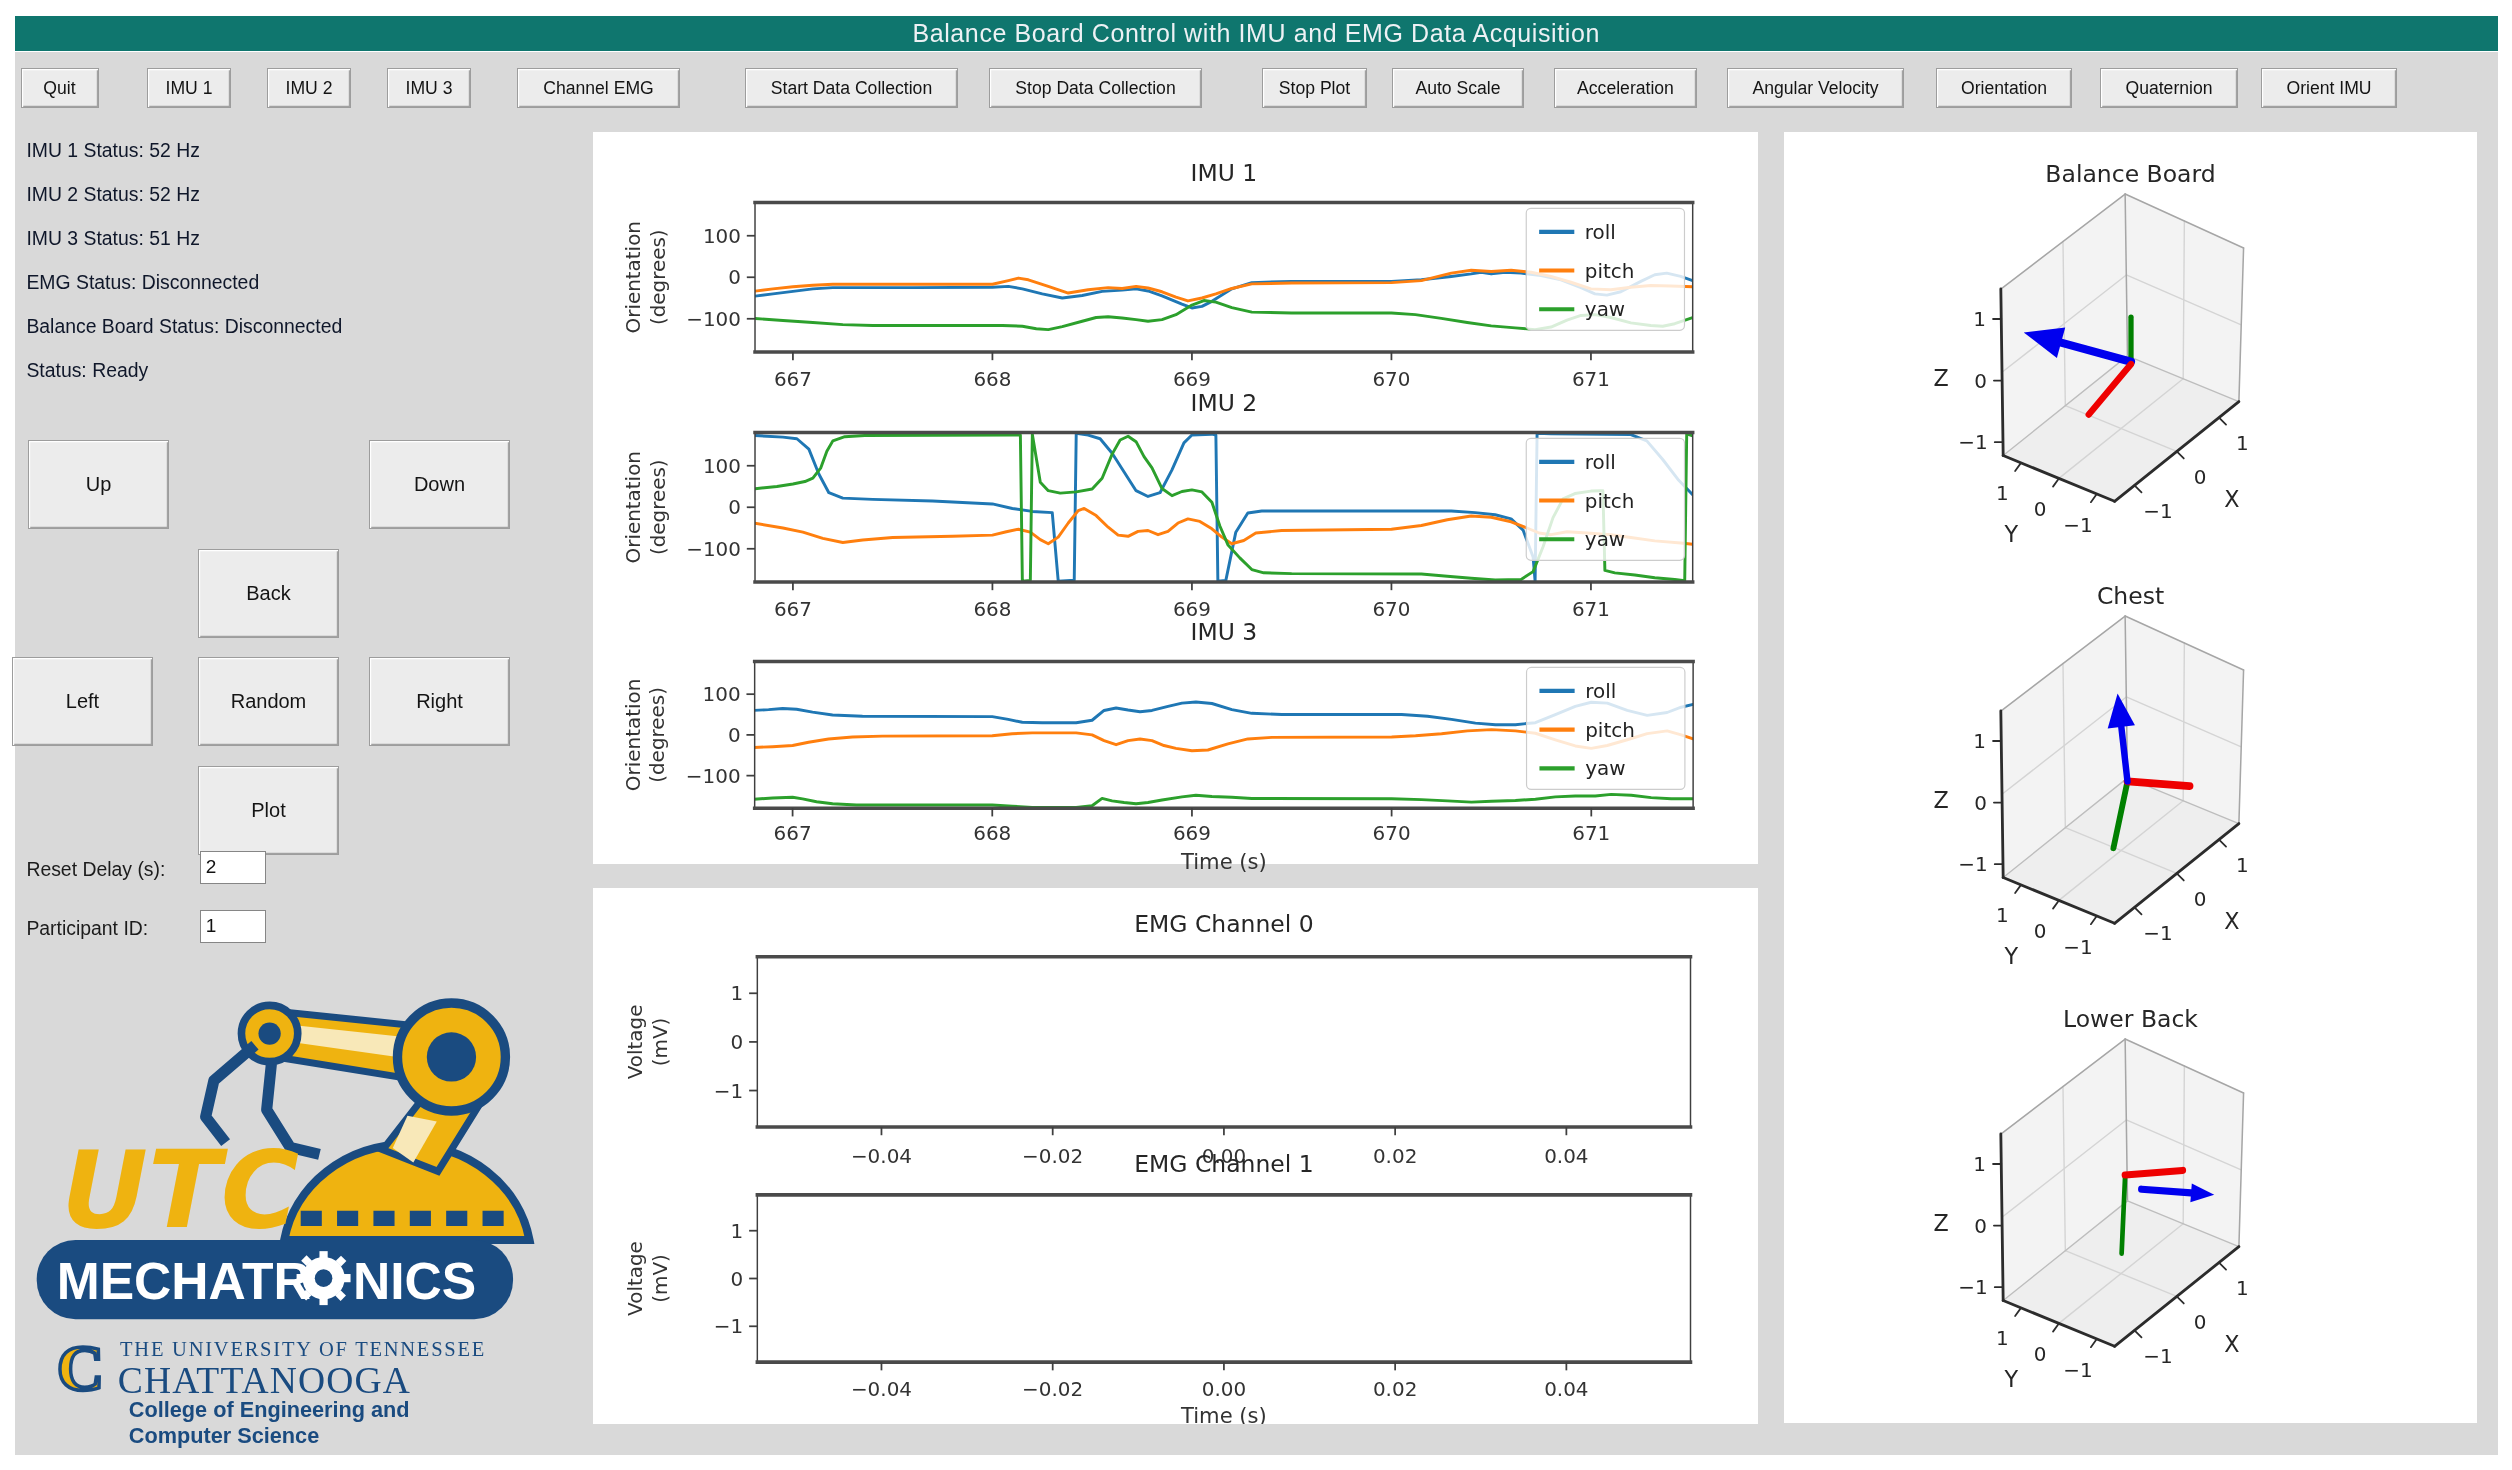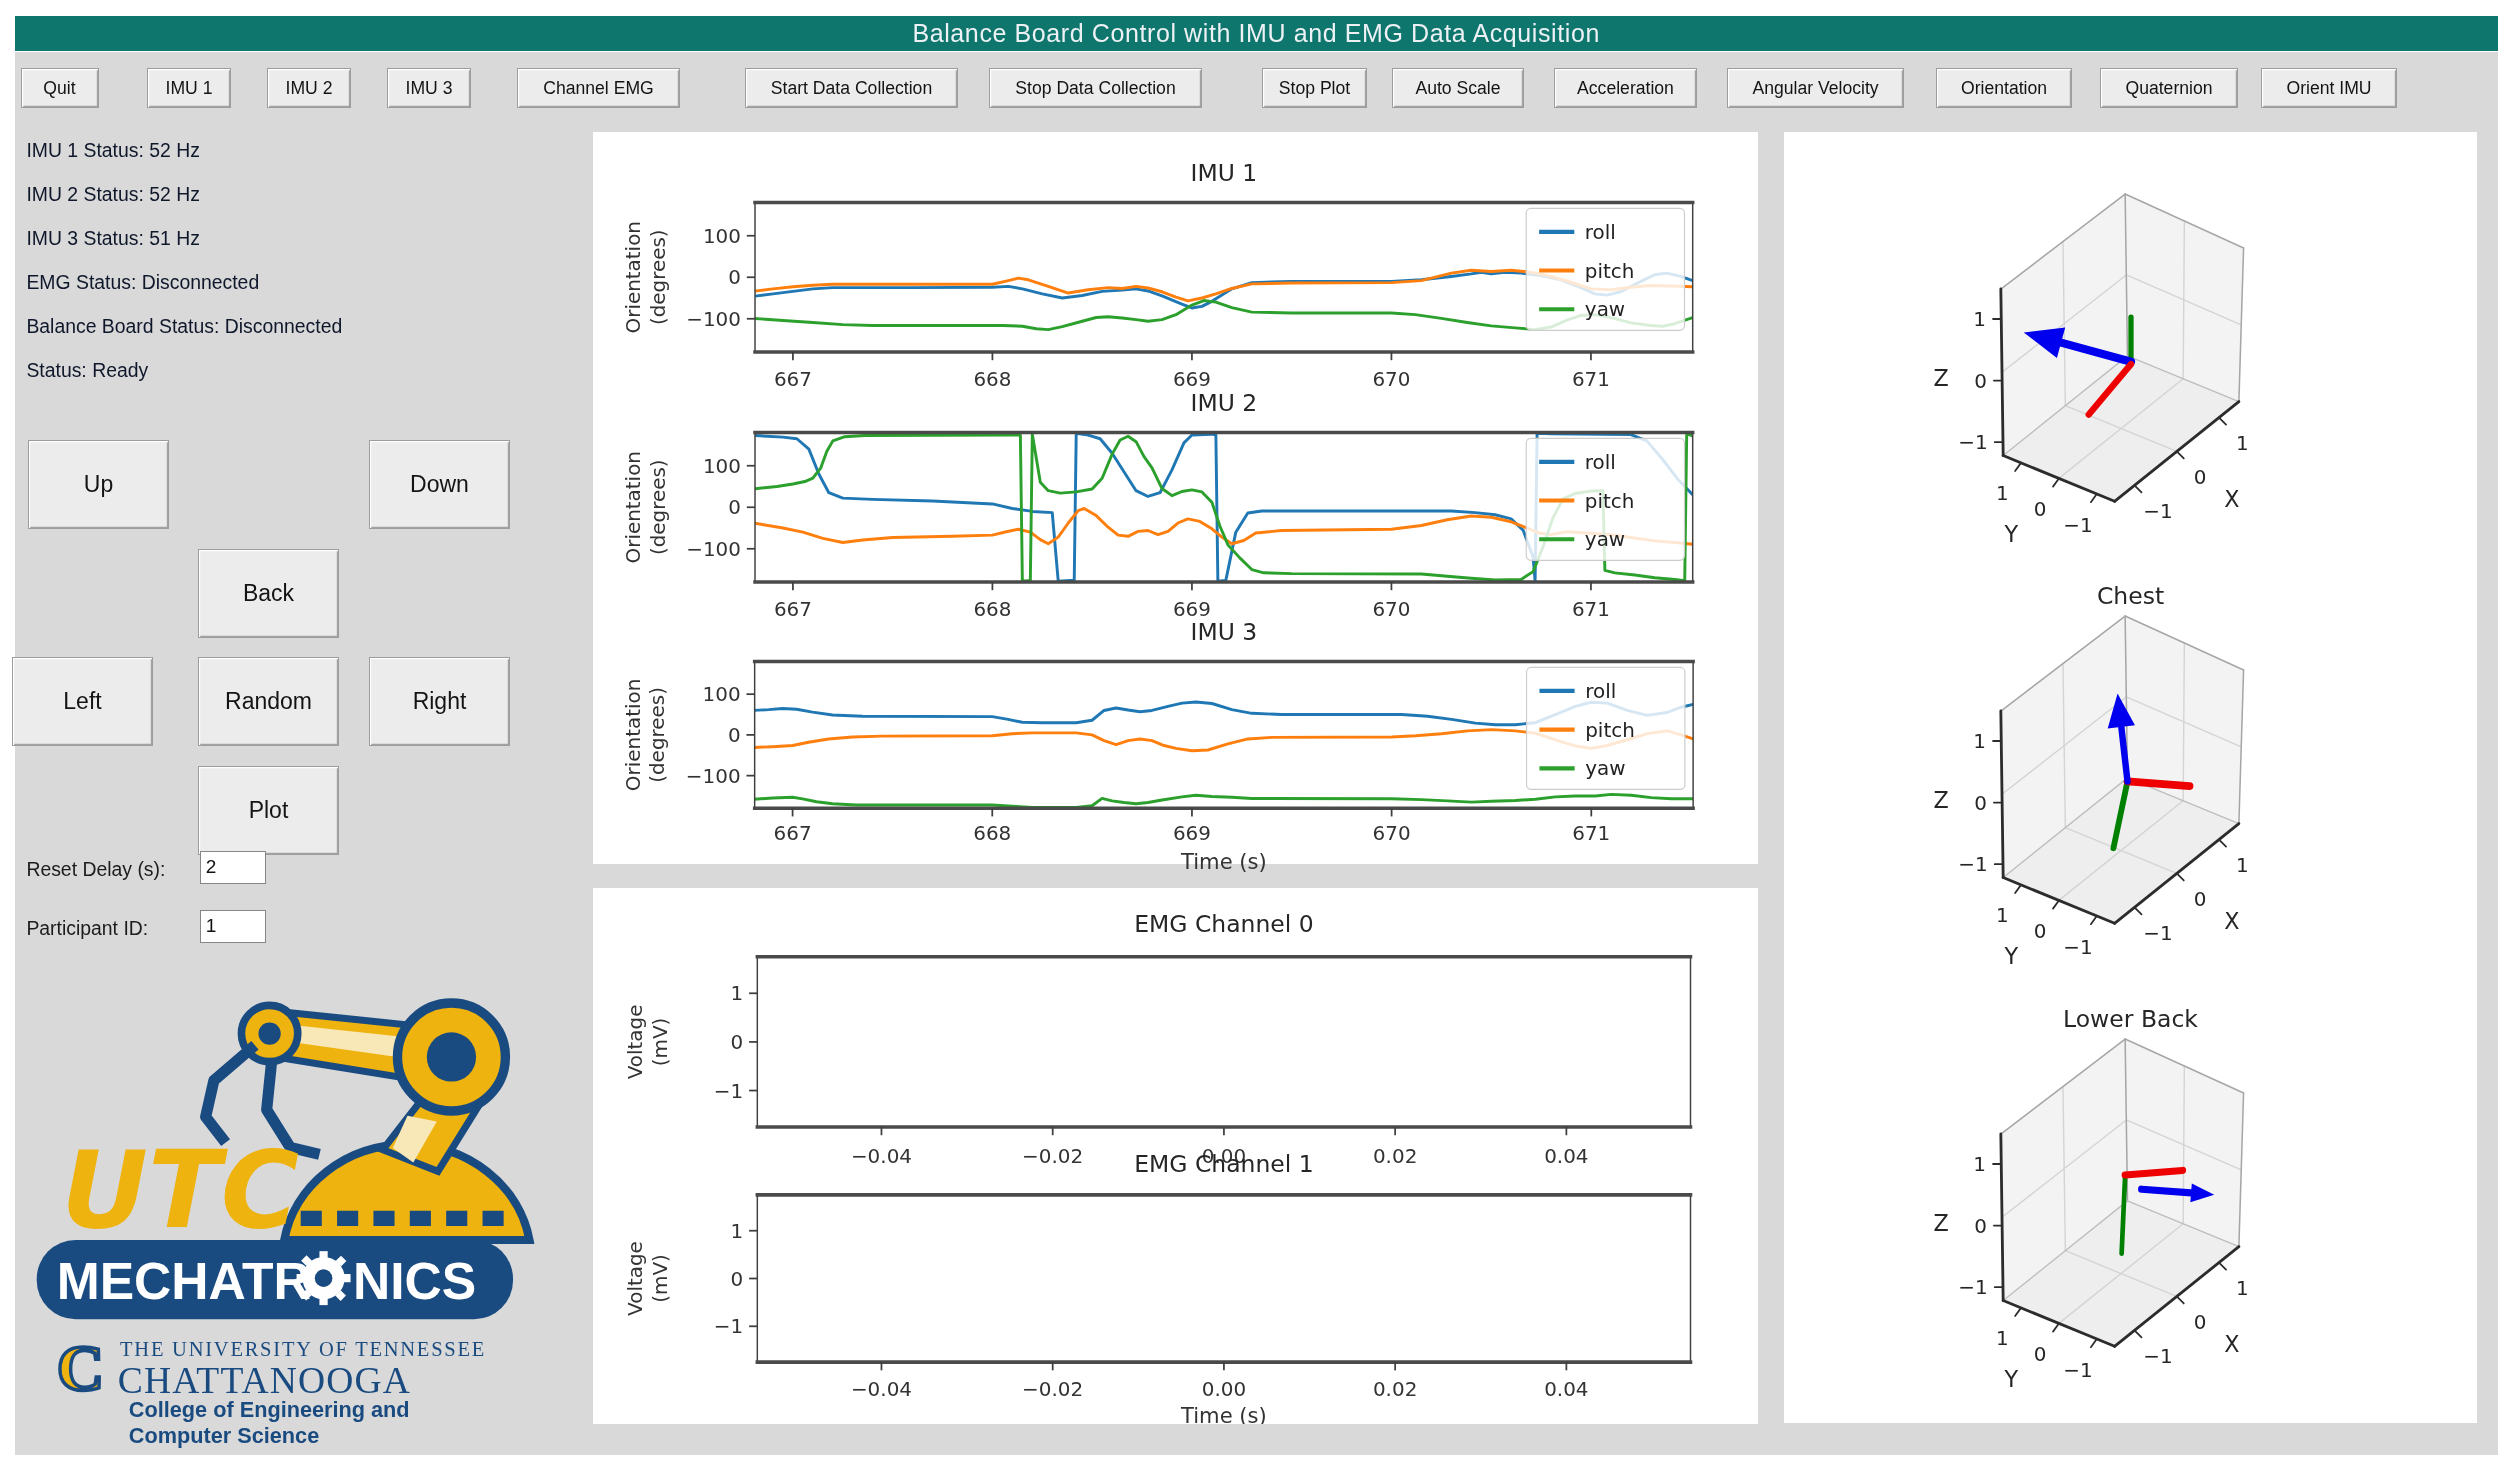--- a/index.html
+++ b/index.html
@@ -7,21 +7,21 @@
         font-family:"Liberation Sans", sans-serif;}
   .titlebar{position:absolute;left:14.7px;top:16.4px;width:2483px;height:35px;background:#0f766e;
             display:flex;align-items:center;justify-content:center;}
   .titlebar span{color:#edf1f4;font-size:25px;letter-spacing:0.6px;}
   .appbody{position:absolute;left:14.7px;top:52px;width:2483px;height:1403px;background:#d9d9d9;}
   .btn{position:absolute;background:#ececec;border:0.6px solid #9d9d9d;color:#141414;
        box-shadow: inset 1.2px 1.2px 0 #ffffff, inset -1.2px -1.2px 0 #a2a2a2;
        display:flex;align-items:center;justify-content:center;cursor:default;}
   .toolbar-btn{top:68px;height:38px;font-size:17.6px;}
   .status-line{position:absolute;left:26.4px;font-size:19.4px;color:#0f172a;height:23.5px;line-height:23.5px;}
-  .dpad-btn{width:139px;height:87px;font-size:23px;}
+  .dpad-btn{width:139px;height:87px;font-size:20px;}
   #btn-up{left:28px;top:440px;} #btn-down{left:369px;top:440px;}
   #btn-back{left:198px;top:549px;}
   #btn-left{left:12px;top:657px;} #btn-random{left:198px;top:657px;} #btn-right{left:369px;top:657px;}
   #btn-front{left:198px;top:766px;}
   .field-label{position:absolute;left:26.4px;font-size:19.4px;color:#1c1c1c;}
   #reset-label{top:858px;} #pid-label{top:917px;}
   .entry{position:absolute;left:200px;width:59px;height:30.5px;background:#ffffff;
          border:1.2px solid #868686;font-size:19px;font-family:"Liberation Sans",sans-serif;
          padding:0 0 0 4.7px;color:#111;}
   #reset-entry{top:851px;} #pid-entry{top:910px;}
@@ -316,20 +316,21 @@
         <line x1="266" y1="166.07142857142856" x2="280" y2="166.07142857142856" stroke="#3f3f3f" stroke-width="3"></line>
         <text x="256" y="178.07142857142856" text-anchor="end" font-size="34" fill="#333" font-family="DejaVu Sans, sans-serif">1</text>
         <line x1="266" y1="247.5" x2="280" y2="247.5" stroke="#3f3f3f" stroke-width="3"></line>
         <text x="256" y="259.5" text-anchor="end" font-size="34" fill="#333" font-family="DejaVu Sans, sans-serif">0</text>
         <line x1="266" y1="328.92857142857144" x2="280" y2="328.92857142857144" stroke="#3f3f3f" stroke-width="3"></line>
         <text x="256" y="340.92857142857144" text-anchor="end" font-size="34" fill="#333" font-family="DejaVu Sans, sans-serif">−1</text>
         <text transform="rotate(-90 90 247.5)" x="90" y="247.5" text-anchor="middle" font-size="34" fill="#333" font-family="DejaVu Sans, sans-serif"><tspan x="90" dy="-6">Voltage</tspan><tspan x="90" dy="42">(mV)</tspan></text>
         <text x="1075" y="493" text-anchor="middle" font-size="36" fill="#333" font-family="DejaVu Sans, sans-serif">Time (s)</text>
       </svg></div>
 
+  <div class="p3d-title" id="p3d-title-0">Balance Board</div>
   <div class="p3d-title" id="p3d-title-1">Chest</div>
   <div class="p3d-title" id="p3d-title-2">Lower Back</div>
   <div class="p3d-slot" id="p3d-0"><svg viewBox="0 0 440 330" width="100%" height="100%">
         <polygon points="215,6 109,87 111,229 217,144" fill="#f3f3f3" stroke="none"></polygon>
         <polygon points="215,6 316,52 312,183 217,144" fill="#f3f3f3" stroke="none"></polygon>
         <polygon points="217,144 111,229 206,268 312,183" fill="#eeeeee" stroke="none"></polygon>
         <line x1="162" y1="46.5" x2="164" y2="186.5" stroke="#d4d4d4" stroke-width="1.2" stroke-linecap="round"></line>
         <line x1="110" y1="158" x2="216" y2="75" stroke="#d4d4d4" stroke-width="1.2" stroke-linecap="round"></line>
         <line x1="265.5" y1="29" x2="264.5" y2="163.5" stroke="#d4d4d4" stroke-width="1.2" stroke-linecap="round"></line>
         <line x1="314" y1="117.5" x2="216" y2="75" stroke="#d4d4d4" stroke-width="1.2" stroke-linecap="round"></line>

